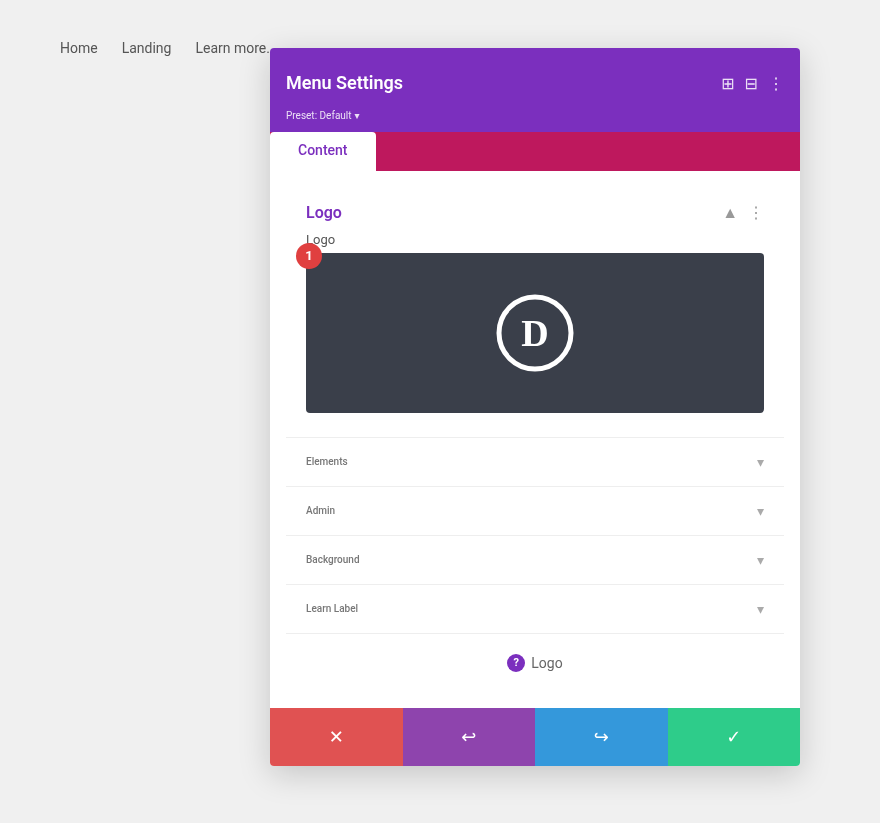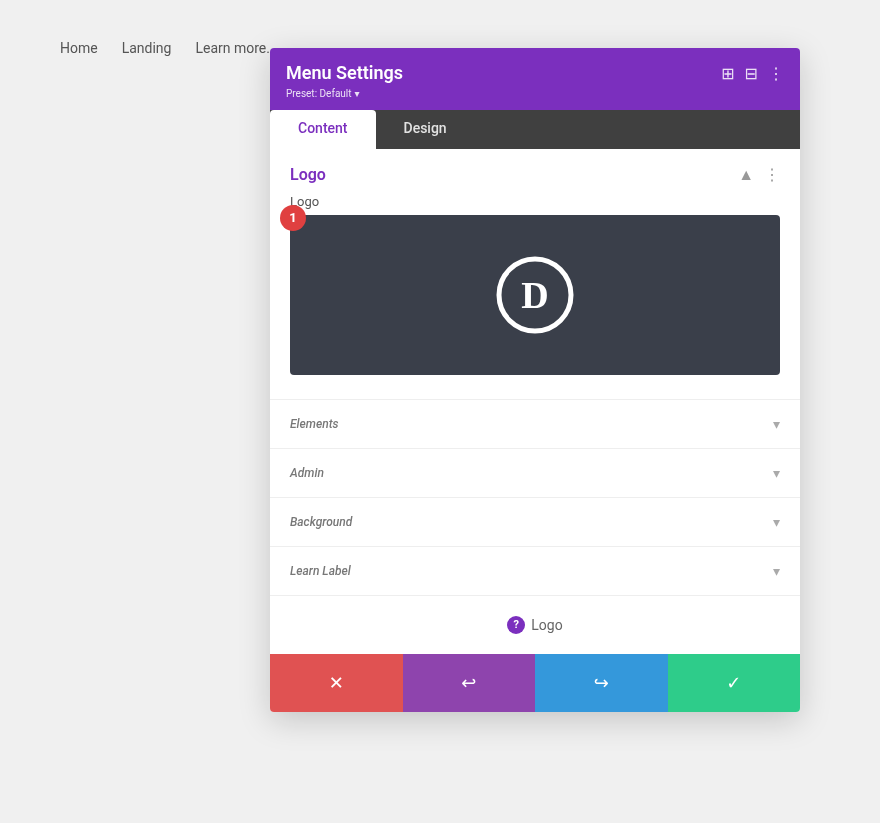--- a/index.html
+++ b/index.html
@@ -37,77 +37,77 @@
       border-radius: 4px;
       box-shadow: 0 8px 32px rgba(0,0,0,0.18);
       display: flex;
       flex-direction: column;
       overflow: hidden;
     }
 
     
     .modal-header {
       background: #7b2fbe;
-      padding: 14px 16px 10px 16px;
+      padding: 24px 16px 10px 16px;
       display: flex;
       align-items: flex-start;
       justify-content: space-between;
     }
     .modal-header-left {}
     .modal-title {
       color: #fff;
       font-size: 18px;
       font-weight: 600;
       line-height: 1.2;
     }
     .modal-preset {
       color: rgba(255,255,255,0.85);
       font-size: 12px;
-      margin-top: 2px;
+      margin-top: 14px;
     }
     .modal-preset span {
       font-size: 10px;
     }
     .modal-header-icons {
       display: flex;
       gap: 10px;
       align-items: center;
       margin-top: 4px;
     }
     .modal-header-icons .icon-btn {
       color: rgba(255,255,255,0.85);
       cursor: pointer;
       font-size: 16px;
       line-height: 1;
     }
 
     
     .tabs {
       display: flex;
-      background: #404040;
+      background: #be185d;
     }
     .tab {
       padding: 10px 28px;
       font-size: 14px;
       font-weight: 500;
       color: rgba(255,255,255,0.85);
       cursor: pointer;
       border-bottom: 3px solid transparent;
     }
     .tab.active {
       background: #fff;
       color: #7b2fbe;
       border-bottom: 3px solid transparent;
       border-radius: 4px 4px 0 0;
     }
 
     
     .modal-body {
       background: #fff;
-      padding: 0;
+      padding: 16px;
       overflow-y: auto;
       max-height: 620px;
     }
 
     
     .section {
       padding: 16px 20px;
       border-bottom: 1px solid #eee;
     }
 
@@ -172,24 +172,23 @@
     
     .collapsible {
       display: flex;
       align-items: center;
       justify-content: space-between;
       padding: 16px 20px;
       border-bottom: 1px solid #eee;
       cursor: pointer;
     }
     .collapsible-title {
-      font-size: 12px;
+      font-size: 10px;
       color: #777;
       font-weight: 500;
-      font-style: italic;
     }
     .chevron {
       color: #aaa;
       font-size: 14px;
     }
 
     
     .help-row {
       display: flex;
       align-items: center;
@@ -259,21 +258,20 @@
     </div>
     <div class="modal-header-icons">
       <span class="icon-btn">⊞</span>
       <span class="icon-btn">⊟</span>
       <span class="icon-btn">⋮</span>
     </div>
   </div>
 
   <div class="tabs">
     <div class="tab active">Content</div>
-    <div class="tab">Design</div>
   </div>
 
   <div class="modal-body">
 
     <div class="section">
       <div class="section-header">
         <span class="section-title">Logo</span>
         <div class="section-header-icons">
           <span>▲</span>
           <span>⋮</span>

